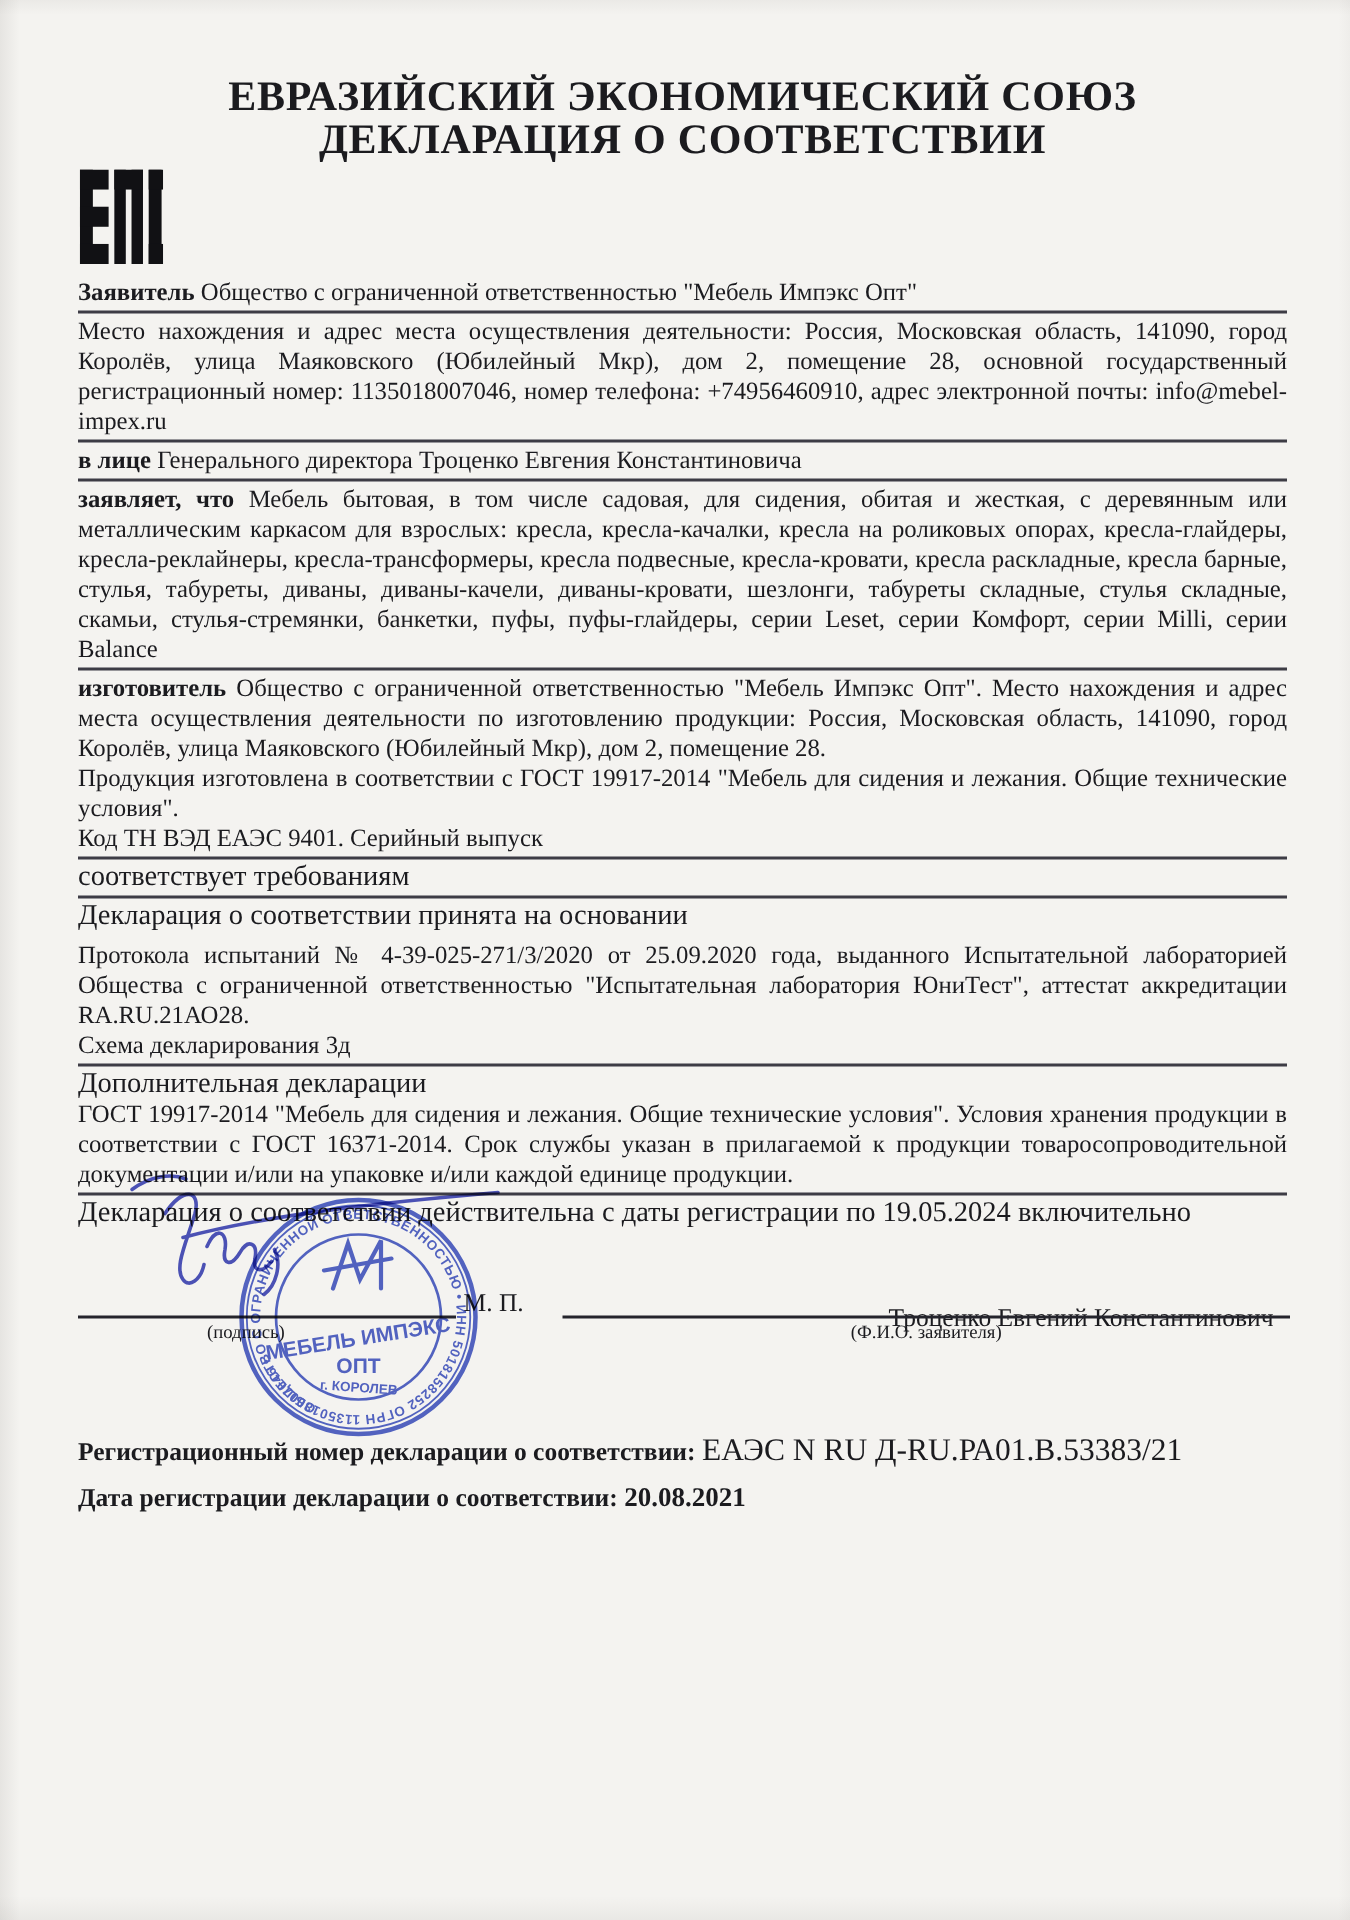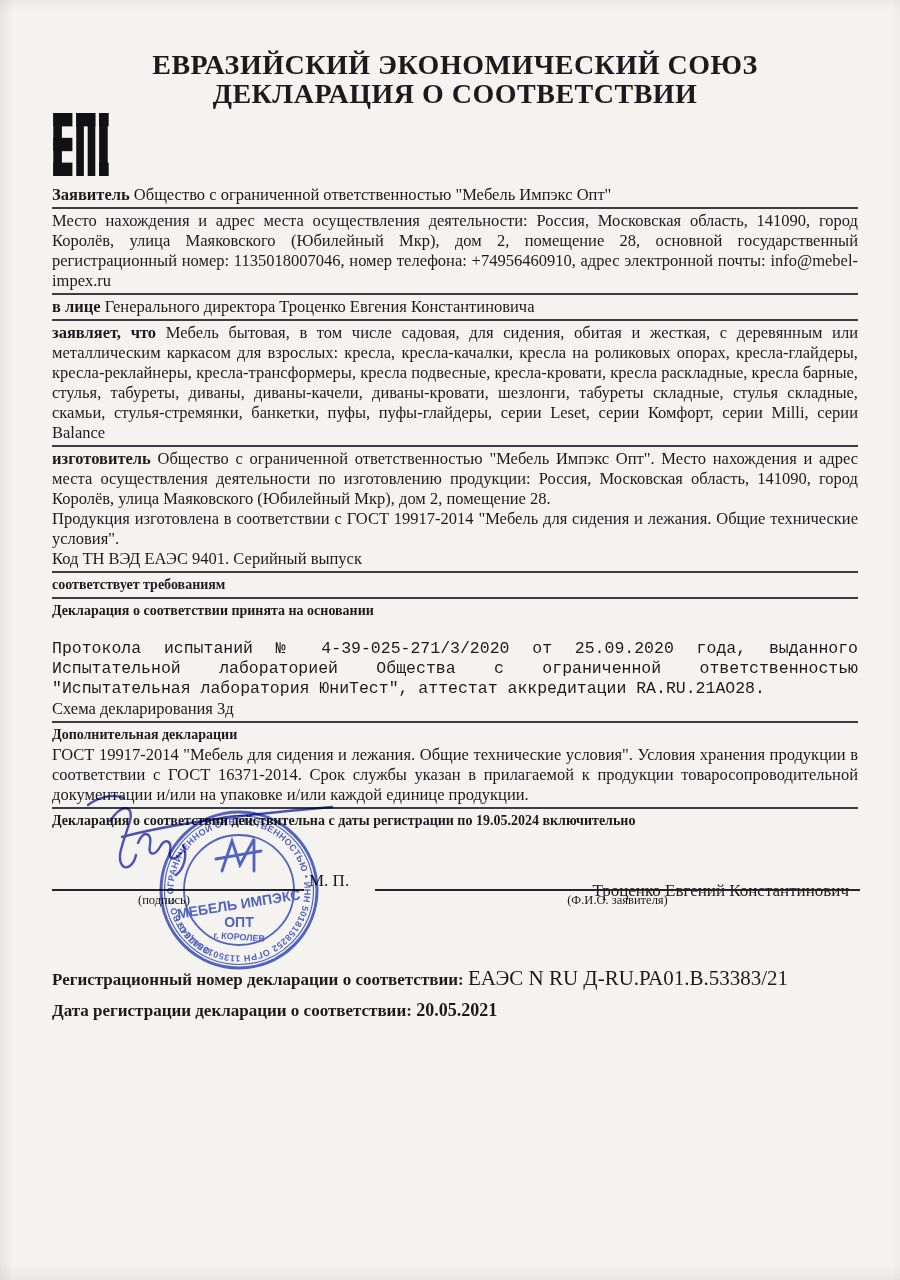--- a/index.html
+++ b/index.html
@@ -11,22 +11,22 @@
       linear-gradient(90deg, rgba(60,55,50,.08), rgba(0,0,0,0) 13px),
       linear-gradient(270deg, rgba(60,55,50,.03), rgba(0,0,0,0) 8px),
       #f4f3f0;}
   .content{position:absolute;left:52px;top:50px;width:806px;}
   .title{text-align:center;font-weight:bold;font-size:28px;line-height:29px;letter-spacing:.5px;}
   .eac{margin-top:5px;height:63px;}
   .rule{height:2px;background:#2c2c36;margin:2px 0;opacity:.92;}
   p,.ln{margin:0;font-size:16.5px;line-height:20px;}
   .just{text-align:justify;}
   b,.b{font-weight:bold;margin-top:21px;}
-  .h{font-weight:bold;font-size:14px;line-height:20px;}
-  .gap6{margin-top:18px;font-family:Liberation Mono, monospace;}
+  .h{font-weight:normal;font-size:19px;line-height:20px;}
+  .gap6{margin-top:6px;}
   .sig-row{position:relative;height:88px;margin-top:20px;}
   .sig-line-left{position:absolute;left:0;top:38px;width:252px;border-bottom:2px solid #24242c;}
   .sig-cap{position:absolute;left:86px;top:42px;font-size:12.5px;}
   .mp{position:absolute;left:257px;top:20px;font-size:17px;text-align:right;}
   .fio-name{position:absolute;left:312px;top:16px;width:485px;text-align:right;font-size:17px;margin-top:14px;}
   .sig-line-right{position:absolute;left:323px;top:38px;width:485px;border-bottom:2px solid #24242c;}
   .fio-cap{position:absolute;left:323px;top:42px;width:485px;text-align:center;font-size:12.5px;}
   .stamp{position:absolute;left:106px;top:-42px;width:162px;height:162px;opacity:.88;mix-blend-mode:multiply;z-index:3;}
   .signature{position:absolute;left:18px;top:-62px;width:300px;height:110px;opacity:.9;mix-blend-mode:multiply;z-index:4;}
   .reg-line{margin-top:26px;font-size:17px;line-height:26px;}
@@ -140,17 +140,17 @@
         <text x="81" y="131" text-anchor="middle" font-size="9" font-weight="bold" fill="#3d52c4" transform="rotate(4 81 131)">г. КОРОЛЕВ</text>
       </svg>
     </div>
 
     <div class="reg-line">
       <span class="reg-label">Регистрационный номер декларации о соответствии:</span>
       <span class="reg-value">ЕАЭС N RU Д-RU.РА01.В.53383/21</span>
     </div>
     <div class="date-line">
       <span>Дата регистрации декларации о соответствии:</span>
-      <span class="date-value">20.05.2021</span>
+      <span class="date-value">20.08.2021</span>
     </div>
 
   </div>
 </div>
 
 </body></html>

